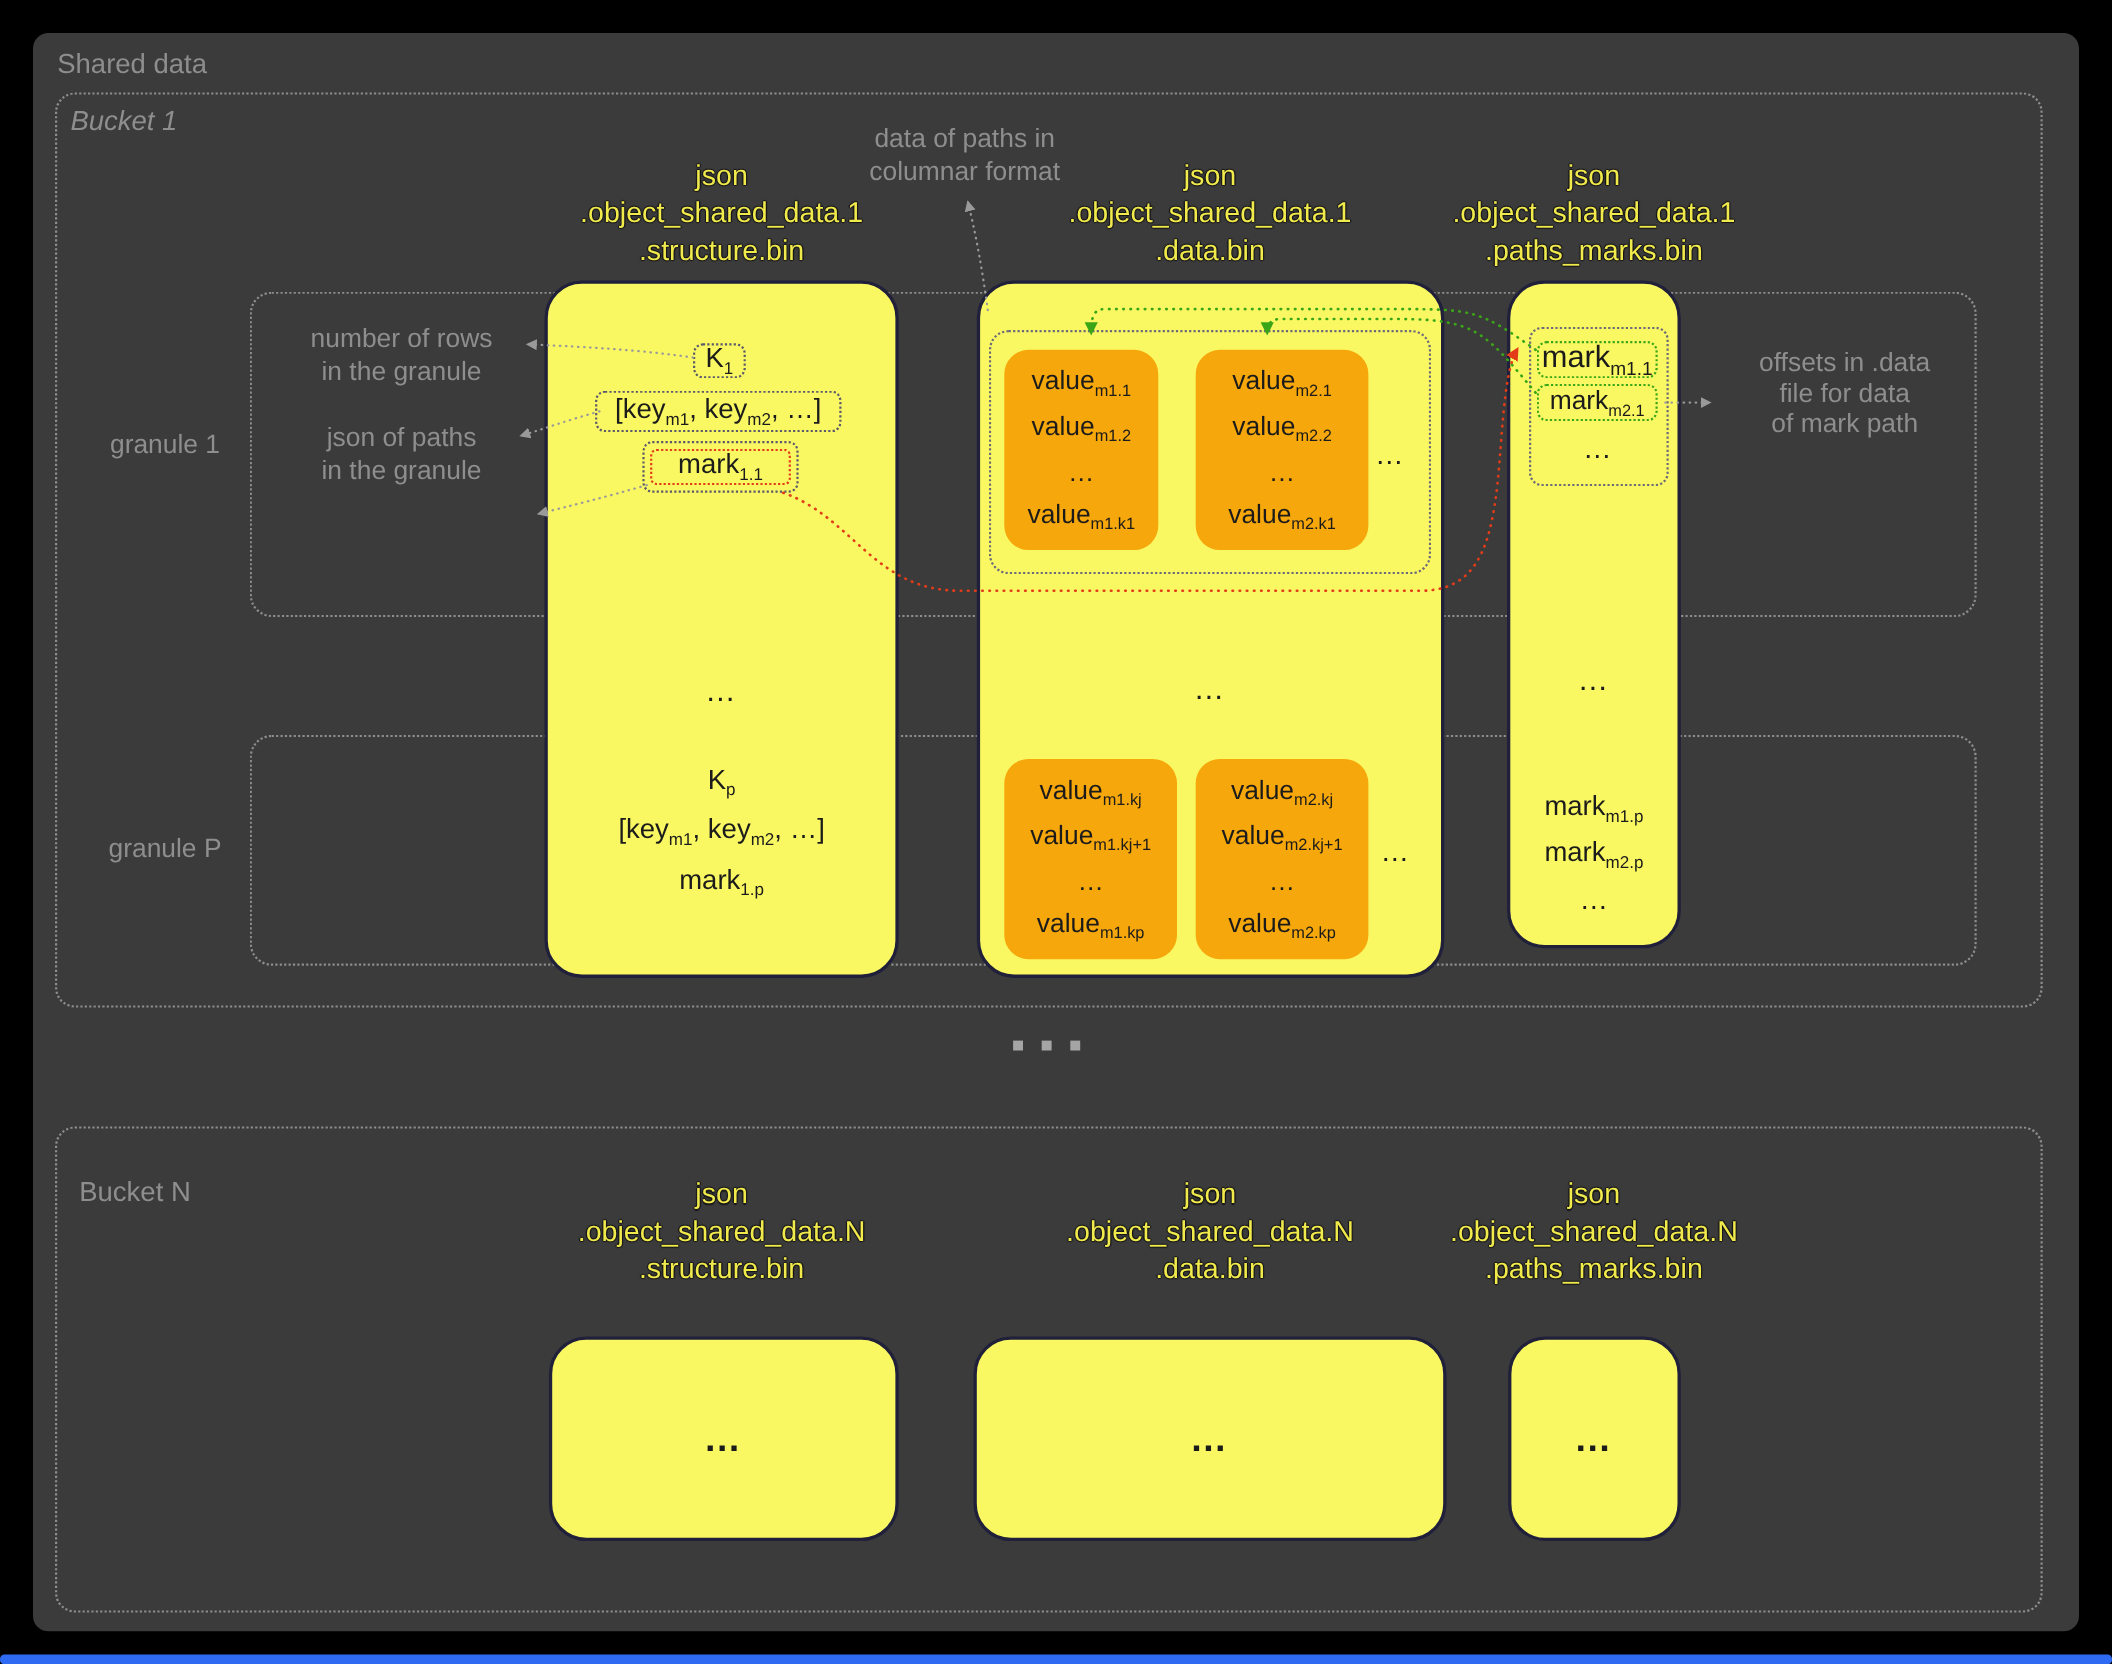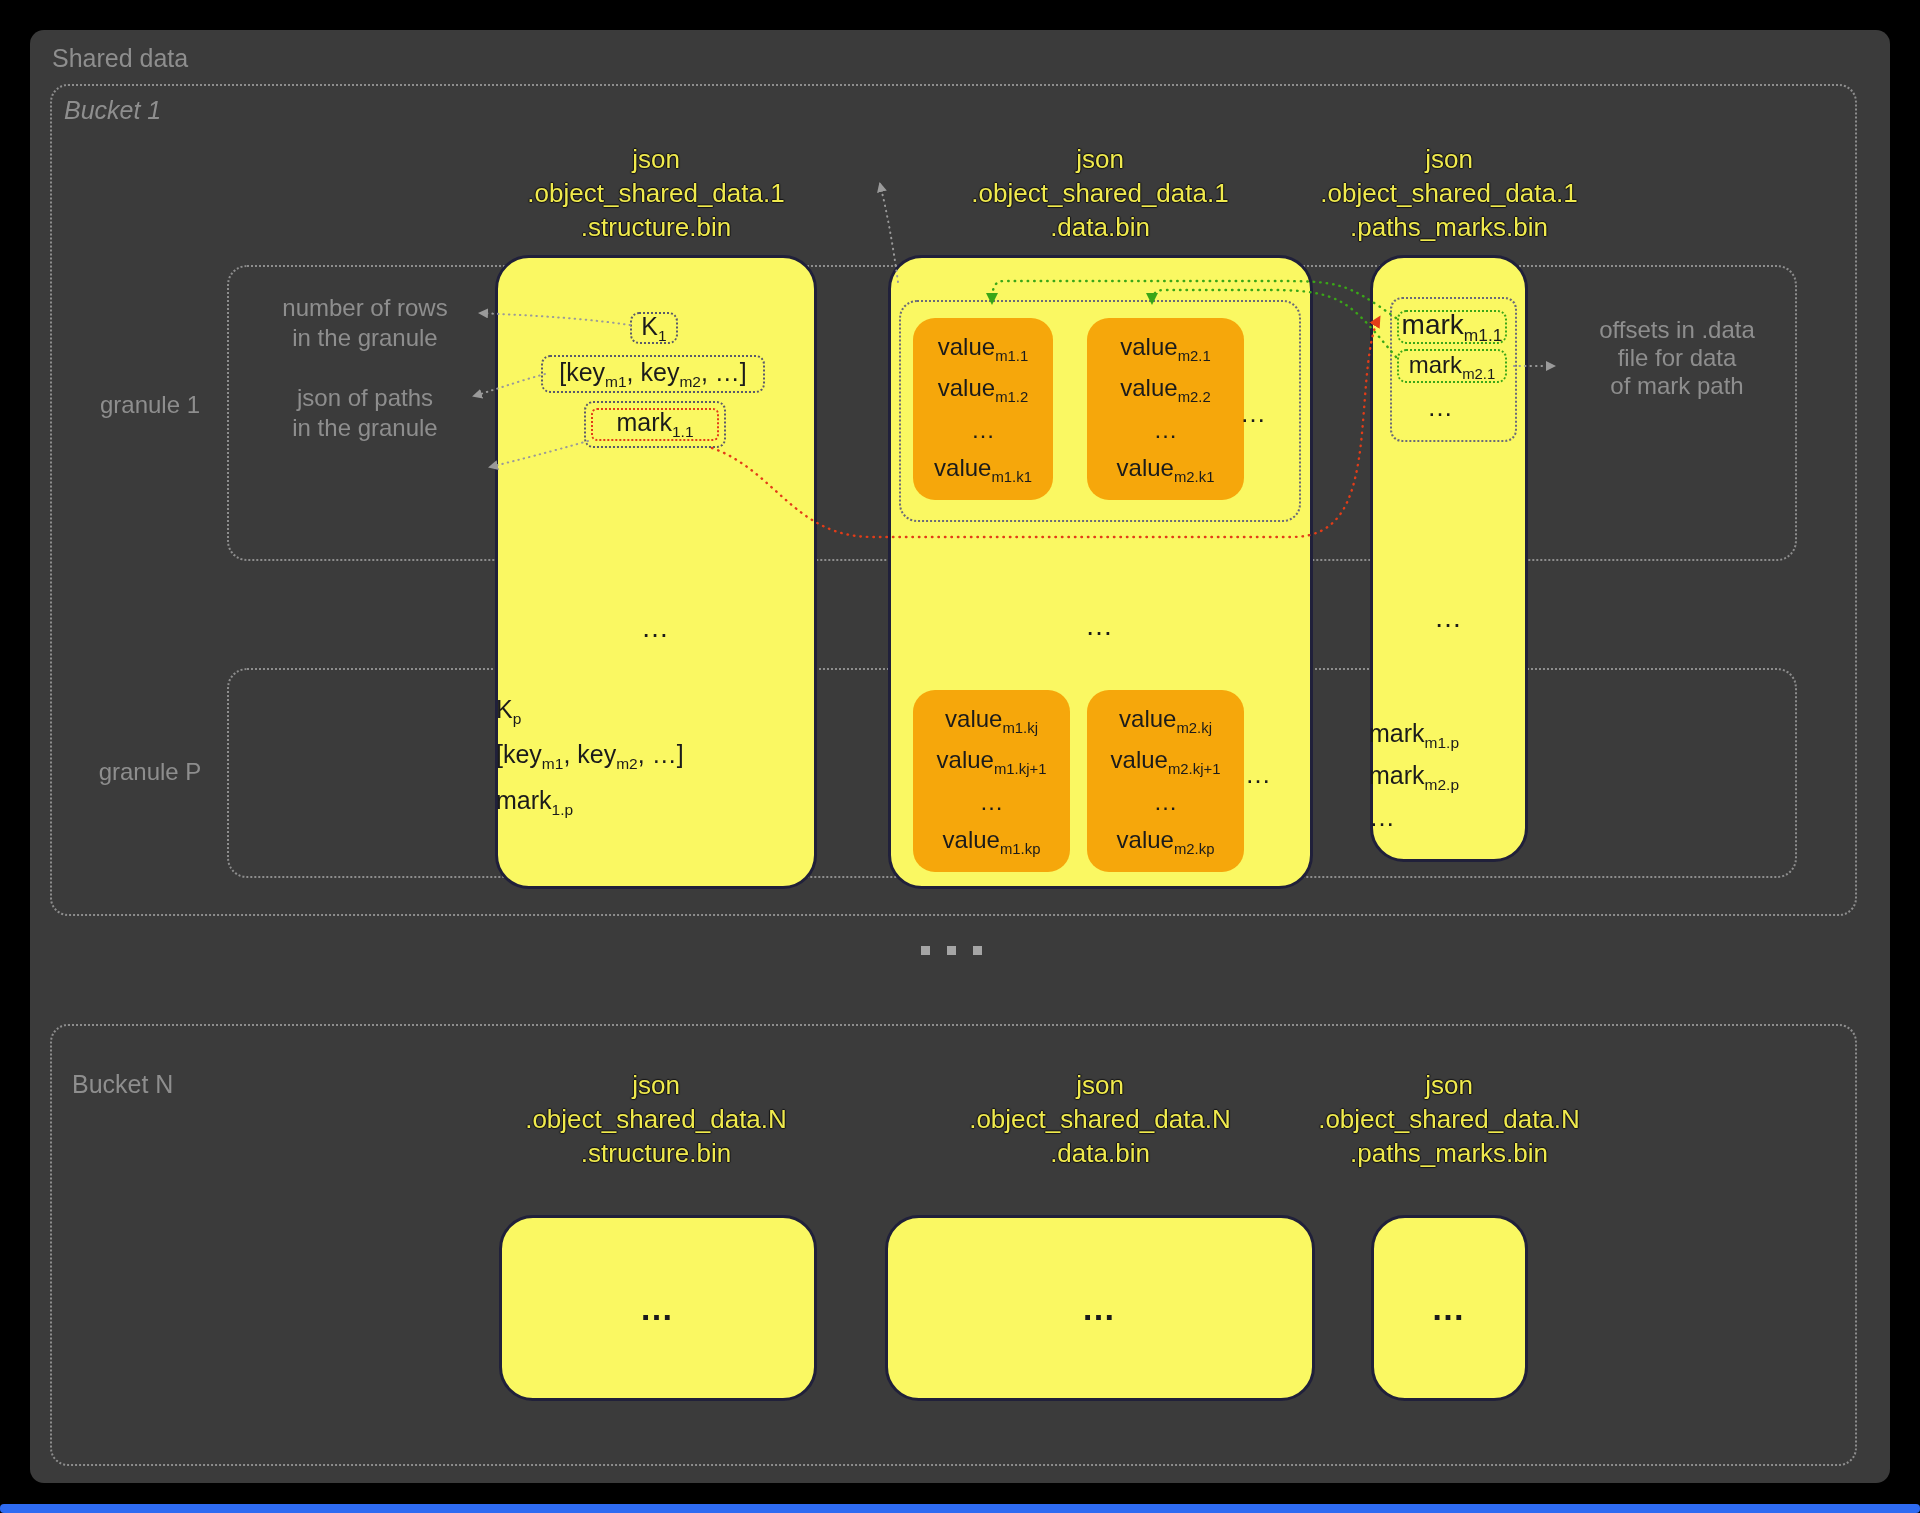--- a/index.html
+++ b/index.html
@@ -6,21 +6,21 @@
   body{font-family:"Liberation Sans", sans-serif;}
   #stage{position:relative;width:1920px;height:1513px;background:#000;overflow:hidden;}
   .abs{position:absolute;}
   .panel{background:#3b3b3b;border-radius:14px;}
   .dotrect{border:2px dotted #8d8d8d;border-radius:20px;background:transparent;}
   .lbl{color:#8e8e8e;font-size:25px;}
   .note{color:#8e8e8e;font-size:24px;line-height:30px;text-align:center;}
   .hdr{color:#F0EA4D;font-size:26px;line-height:34px;text-align:center;
        text-shadow:0 1px 1px #151515,0 -1px 1px #151515,1px 0 1px #151515,-1px 0 1px #151515;}
   .ycol{background:#FAF862;border:3px solid #20203a;border-radius:34px;box-sizing:border-box;}
-  .dk{color:#1b1b1b;font-size:25px;text-align:left;}
+  .dk{color:#1b1b1b;font-size:25px;text-align:center;}
   .ell{color:#1b1b1b;font-size:28px;letter-spacing:2px;text-align:center;}
   .bigell{color:#1b1b1b;font-size:34px;letter-spacing:3px;font-weight:bold;}
   .ibox{border:2px dotted #5a5a6a;border-radius:9px;display:flex;align-items:center;justify-content:center;box-sizing:border-box;}
   .gbox{border:2px dotted #3aa617;border-radius:9px;display:flex;align-items:center;justify-content:center;box-sizing:border-box;}
   .rinner{position:absolute;left:5px;top:5px;right:5px;bottom:5px;border:2px dotted #e23c18;border-radius:6px;}
   .obox{background:#F6A70B;border-radius:22px;display:flex;flex-direction:column;justify-content:space-between;
         padding:15px 6px;box-sizing:border-box;text-align:center;}
   .obox div{color:#1b1b1b;font-size:24px;}
   sub{font-size:0.62em;}
   .dotsq{width:9px;height:9px;background:#a5a5a5;}
@@ -47,20 +47,24 @@
     <div>json</div>
     <div>.object_shared_data.1</div>
     <div>.data.bin</div>
   </div>
   <div class="abs hdr" style="left:1269px;top:142px;width:360px;">
     <div>json</div>
     <div>.object_shared_data.1</div>
     <div>.paths_marks.bin</div>
   </div>
 
+  <div class="abs note" style="left:747px;top:112px;width:260px;">
+    <div>data of paths in</div>
+    <div>columnar format</div>
+  </div>
 
   <div class="abs dotrect" style="left:227px;top:265px;width:1566px;height:292px;"></div>
   <div class="abs note" style="left:60px;top:390px;width:180px;">granule 1</div>
   <div class="abs dotrect" style="left:227px;top:668px;width:1566px;height:206px;"></div>
   <div class="abs note" style="left:60px;top:757px;width:180px;">granule P</div>
 
   <div class="abs note" style="left:215px;top:293px;width:300px;">
     <div>number of rows</div>
     <div>in the granule</div>
   </div>

